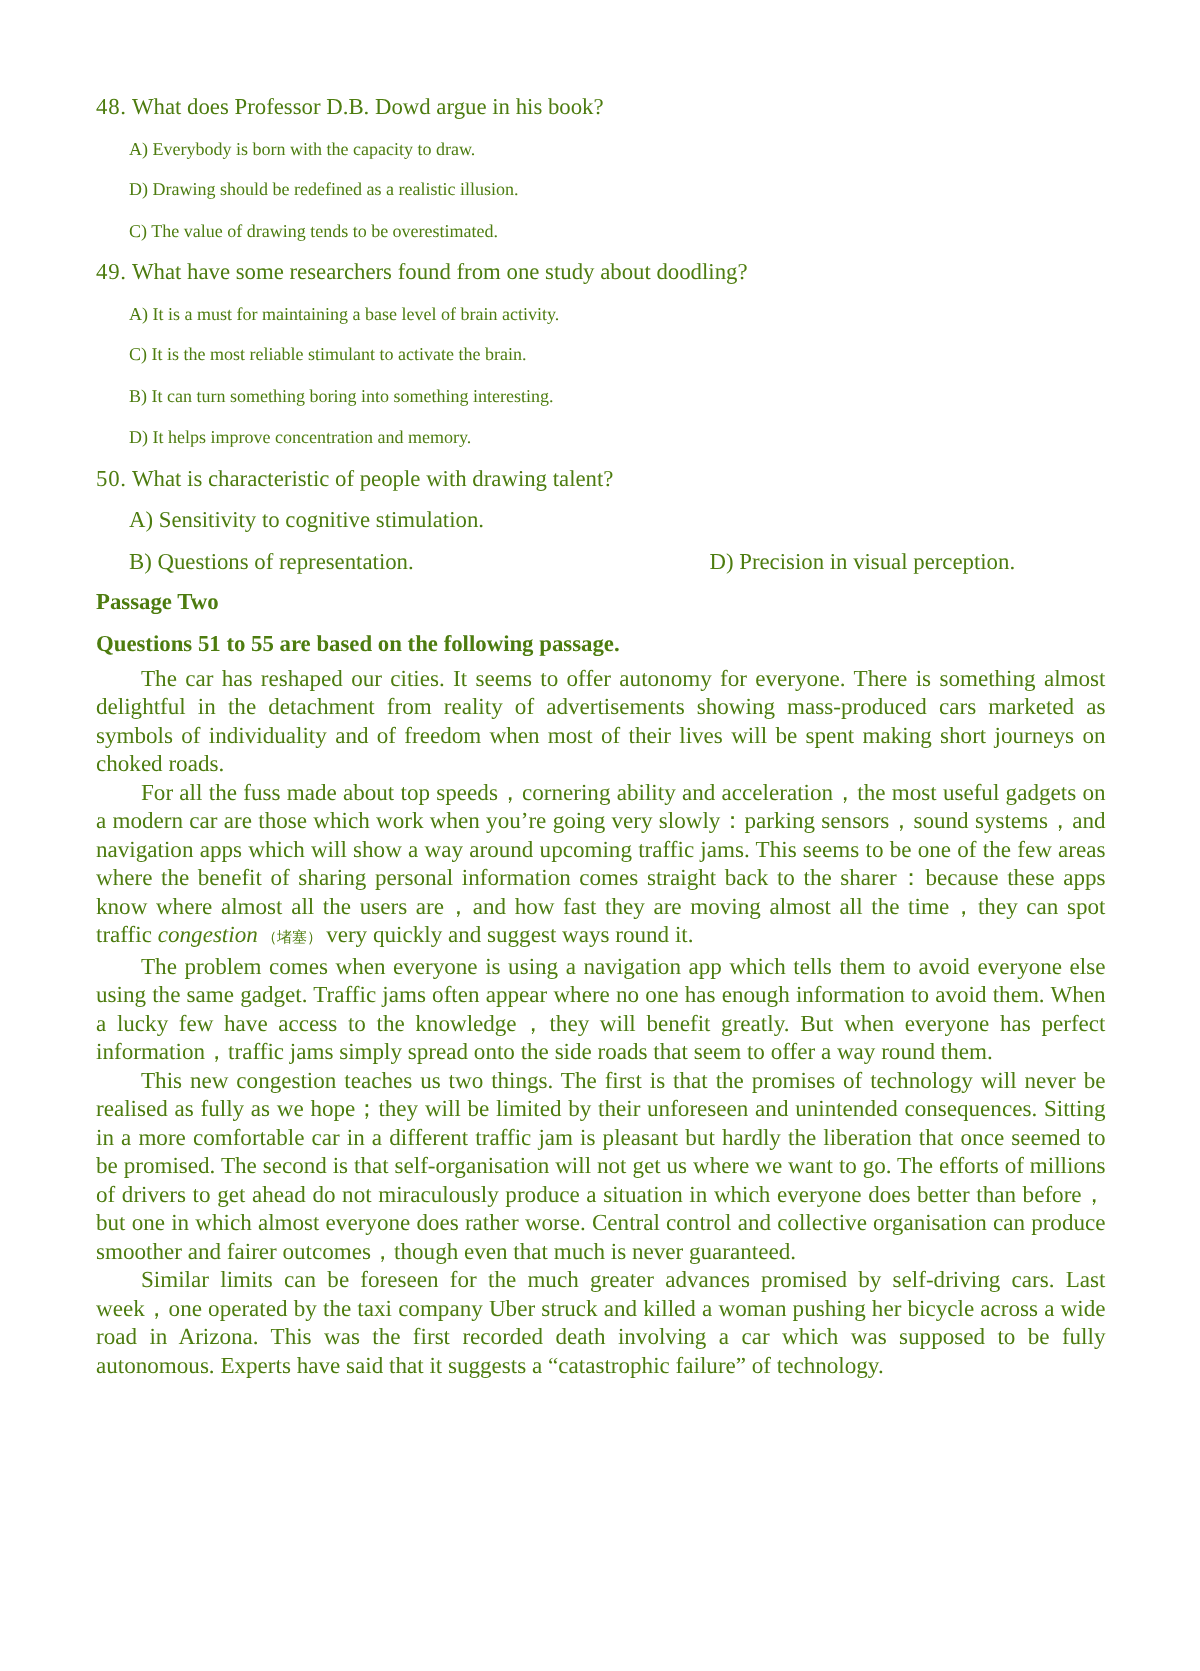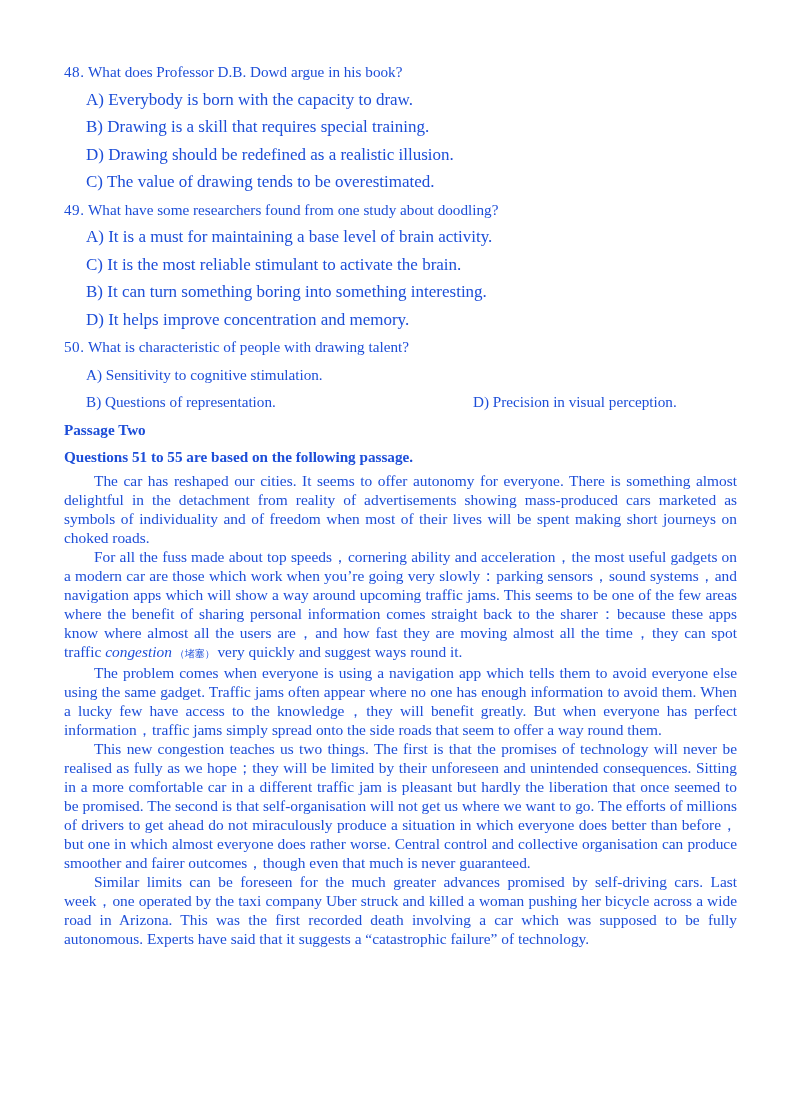--- a/index.html
+++ b/index.html
@@ -6,21 +6,21 @@
     margin: 0;
     padding: 0;
     background: #ffffff;
   }
   .page {
     position: relative;
     width: 800px;
     height: 1000px;
     background: #ffffff;
     font-family: "Liberation Serif", "DejaVu Serif", serif;
-    color: #1d4ed8;
+    color: #4d7c0f;
     overflow: hidden;
     box-sizing: border-box;
   }
   .content {
     position: absolute;
     left: 64px;
     top: 58px;
     width: 673px;
   }
 
@@ -36,21 +36,21 @@
     white-space: nowrap;
   }
   .q-num {
     letter-spacing: 0.5px;
   }
   .opt-list {
     margin: 0;
     padding: 0;
   }
   .opt {
-    font-size: 17px;
+    font-size: 12px;
     line-height: 27.5px;
     padding-left: 22px;
     white-space: nowrap;
   }
   .opt-letter {
     display: inline-block;
   }
   
   .opt-row {
     display: flex;
@@ -126,24 +126,20 @@
 
     <div class="question">
       <div class="q-stem">
         <span class="q-num">48.</span>
         <span>What does Professor D.B. Dowd argue in his book?</span>
       </div>
       <div class="opt-list">
         <div class="opt">
           <span class="opt-letter">A)</span>
           <span>Everybody is born with the capacity to draw.</span>
-        </div>
-        <div class="opt">
-          <span class="opt-letter">B)</span>
-          <span>Drawing is a skill that requires special training.</span>
         </div>
         <div class="opt">
           <span class="opt-letter">D)</span>
           <span>Drawing should be redefined as a realistic illusion.</span>
         </div>
         <div class="opt">
           <span class="opt-letter">C)</span>
           <span>The value of drawing tends to be overestimated.</span>
         </div>
       </div>

